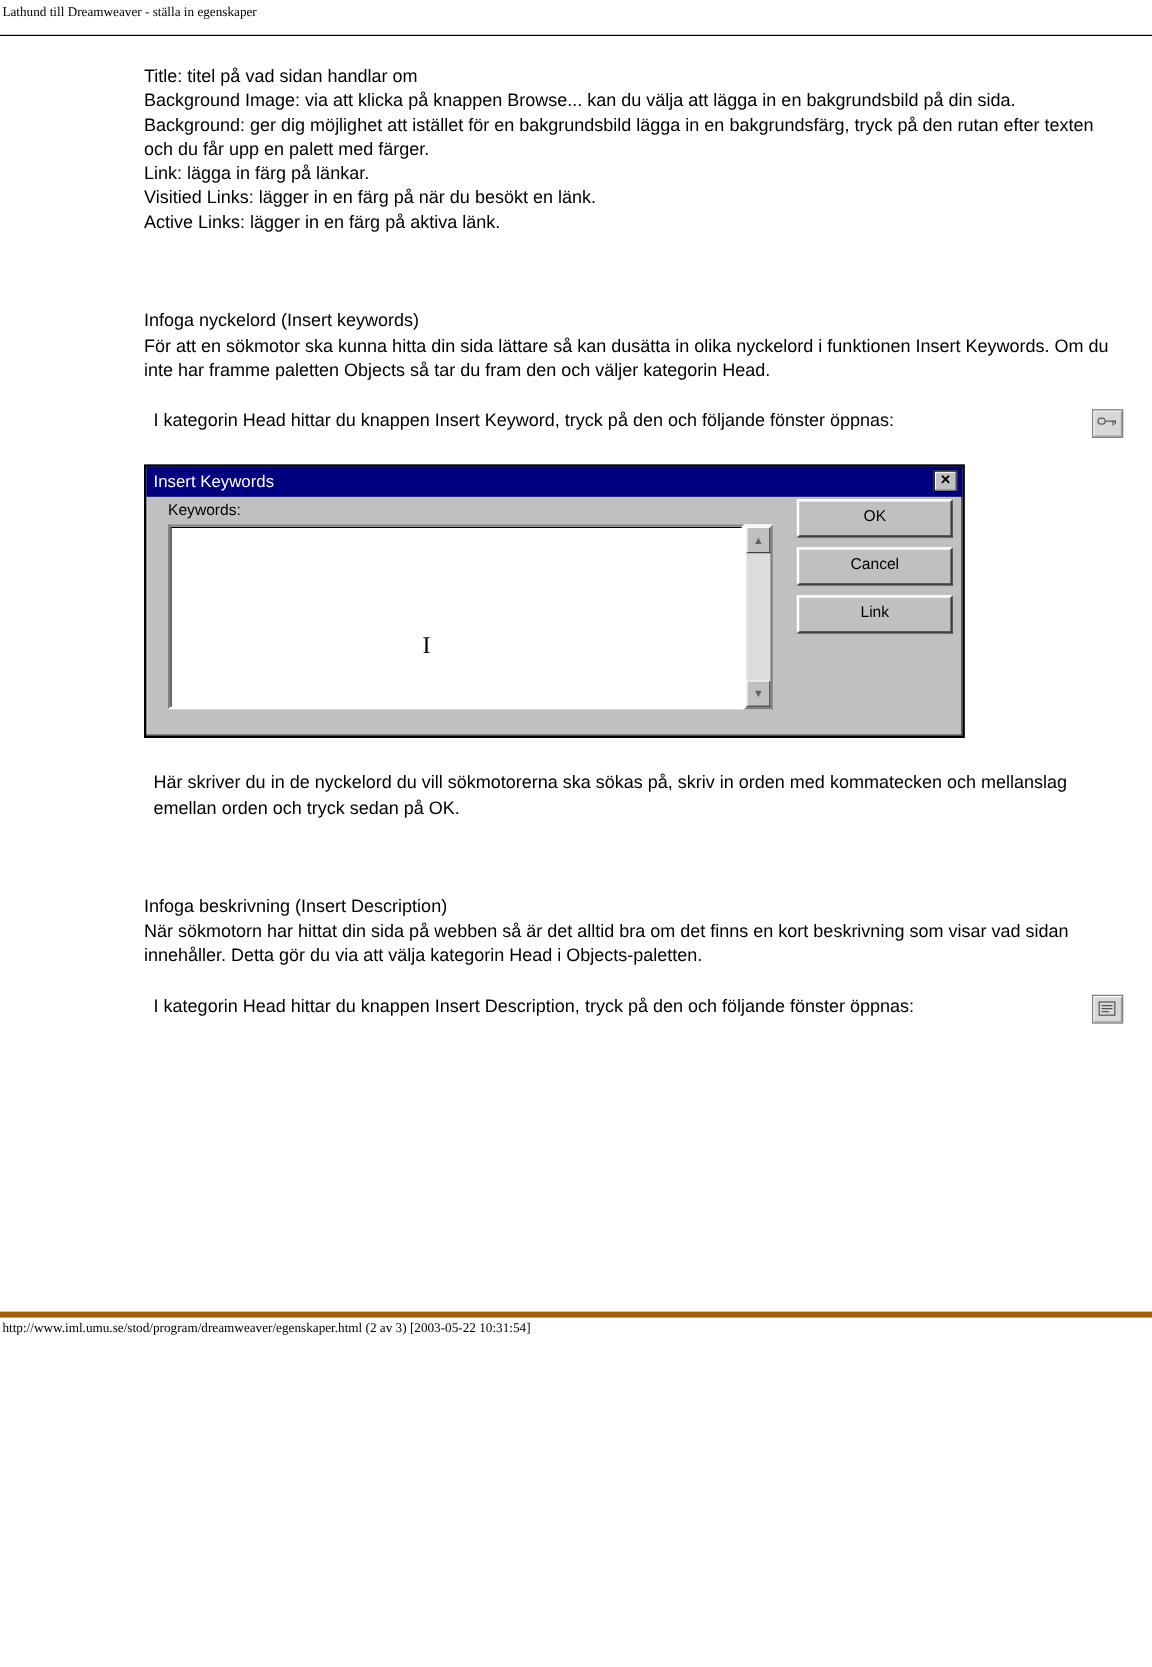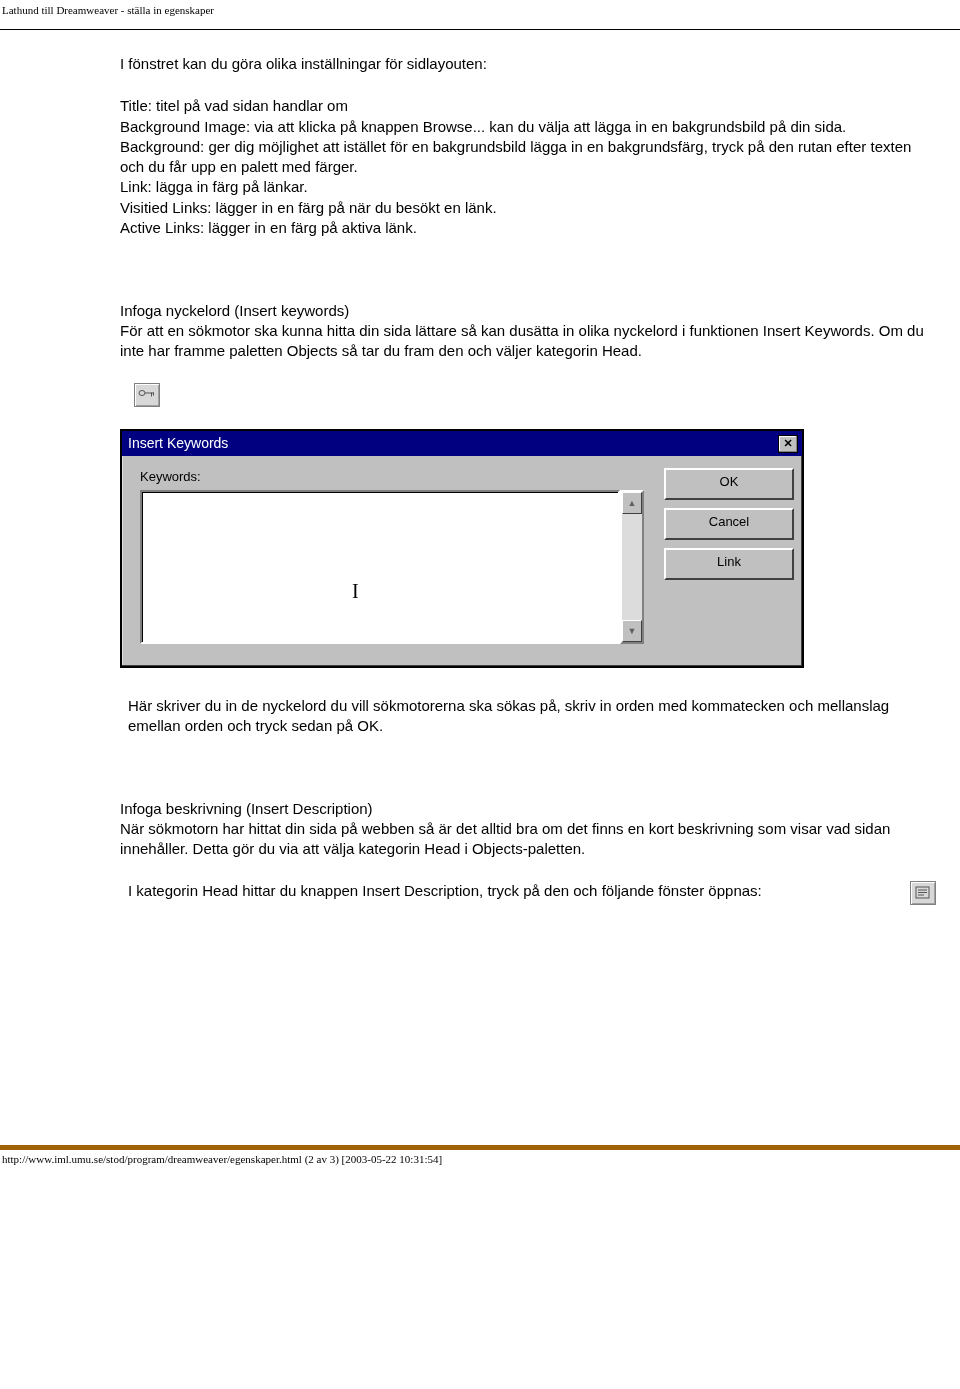--- a/index.html
+++ b/index.html
@@ -54,21 +54,21 @@
     box-shadow: inset -1px -1px 0 #808080, inset 1px 1px 0 #fff;
     color: #000;
     font-size: 11px;
     font-weight: bold;
     line-height: 14px;
     text-align: center;
     font-family: Arial, sans-serif;
   }
   .dialog-body {
     display: flex;
-    padding: 12px 12px 22px 18px;
+    padding: 2px 12px 22px 18px;
   }
   .dialog-left {
     flex: 1;
     padding-right: 20px;
   }
   .dialog-right {
     width: 126px;
   }
   .kw-label {
     font-size: 13px;
@@ -154,39 +154,41 @@
     margin-top: 240px;
   }
 </style>
 </head>
 <body>
 
 <div class="header-line">Lathund till Dreamweaver - ställa in egenskaper</div>
 
 <div class="content">
 
-  <div class="para">I fönstret kan du göra olika inställningar för sidlayouten:</div>
 
   <div class="para">
     <b>Title:</b><span> titel på vad sidan handlar om</span><br>
     <b>Background Image:</b><span> via att klicka på knappen Browse... kan du välja att lägga in en bakgrundsbild på din sida.</span><br>
     <b>Background:</b><span> ger dig möjlighet att istället för en bakgrundsbild lägga in en bakgrundsfärg, tryck på den rutan efter texten och du får upp en palett med färger.</span><br>
     <b>Link:</b><span> lägga in färg på länkar.</span><br>
     <b>Visitied Links:</b><span> lägger in en färg på när du besökt en länk.</span><br>
     <b>Active Links:</b><span> lägger in en färg på aktiva länk.</span>
   </div>
 
   <br><br>
 
   <div class="para">
     <b>Infoga nyckelord (Insert keywords)</b><br>
     <span>För att en sökmotor ska kunna hitta din sida lättare så kan dusätta in olika nyckelord i funktionen </span><b>Insert Keywords</b><span>. Om du inte har framme paletten Objects så tar du fram den och väljer kategorin </span><b>Head</b><span>.</span>
   </div>
 
   <div class="para2 icon-row">
+    <div class="icon-row-text">
+      <span>I kategorin </span><b>Head</b><span> hittar du knappen </span><b>Insert Keyword</b><span>, tryck på den och följande fönster öppnas:</span>
+    </div>
     <span class="icon-box">
       <svg width="20" height="18" viewBox="0 0 20 18">
         <ellipse cx="5" cy="7" rx="3" ry="2.5" fill="none" stroke="#555" stroke-width="1"></ellipse>
         <rect x="8" y="6.5" width="9" height="1" fill="#555"></rect>
         <rect x="14" y="6.5" width="1" height="4" fill="#555"></rect>
         <rect x="16" y="6.5" width="1" height="3" fill="#555"></rect>
       </svg>
     </span>
   </div>
 

